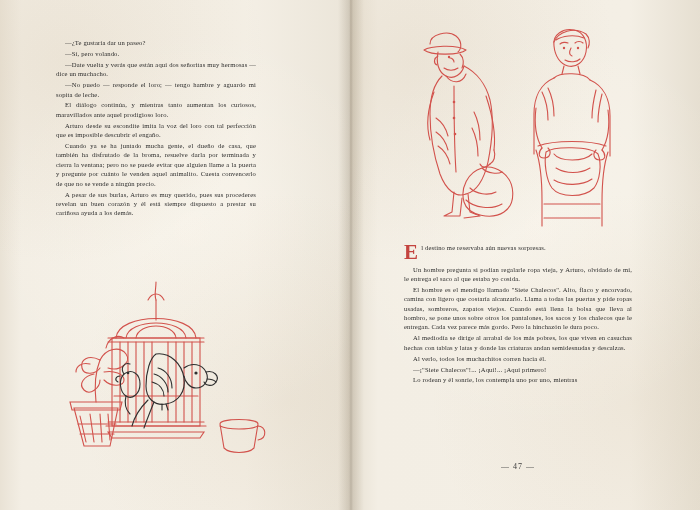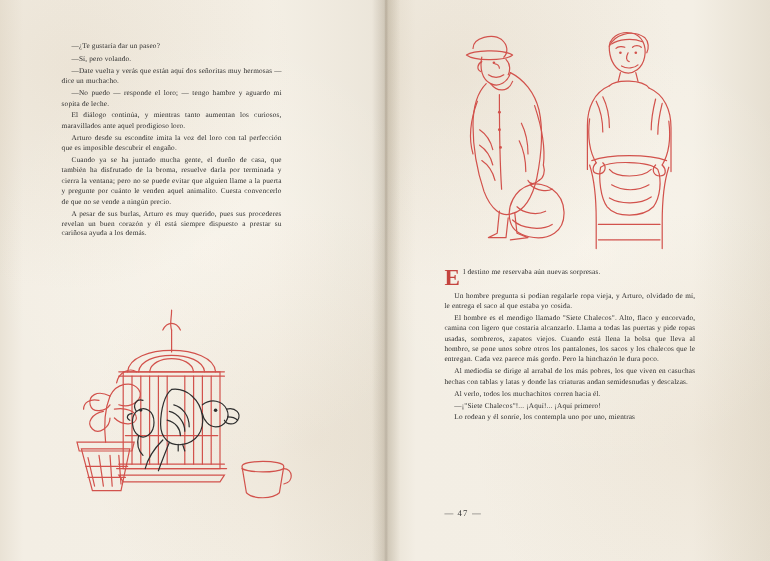--- a/index.html
+++ b/index.html
@@ -86,21 +86,21 @@
     padding: 1px 2px 0 0;
     margin-right: 1px;
     font-weight: bold;
   }
 
   .folio {
     position: absolute;
     left: 404px;
     top: 462px;
     width: 228px;
-    text-align: left;
+    text-align: center;
     font-size: 8px;
     color: #3a3a3a;
     letter-spacing: 1px;
   }
 
   
   .illus {
     position: absolute;
   }
   #illus-left  { left: 44px;  top: 276px; width: 224px; height: 190px; }

